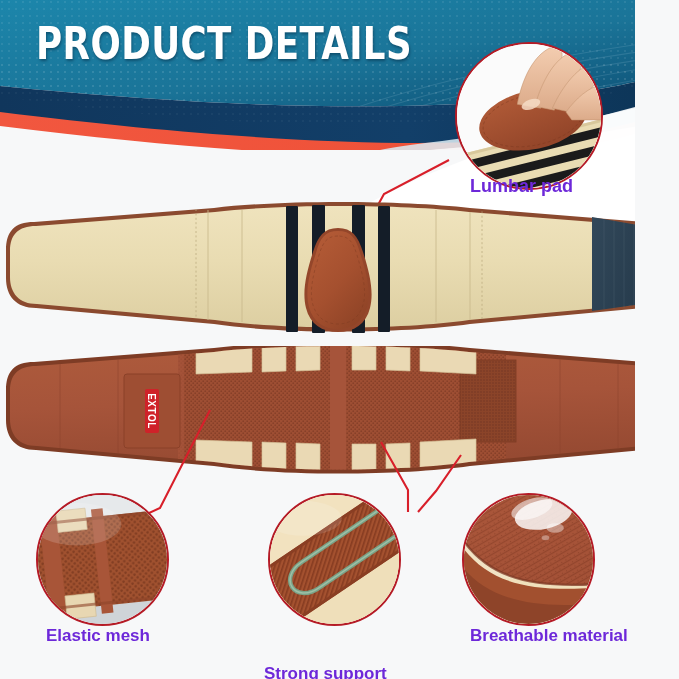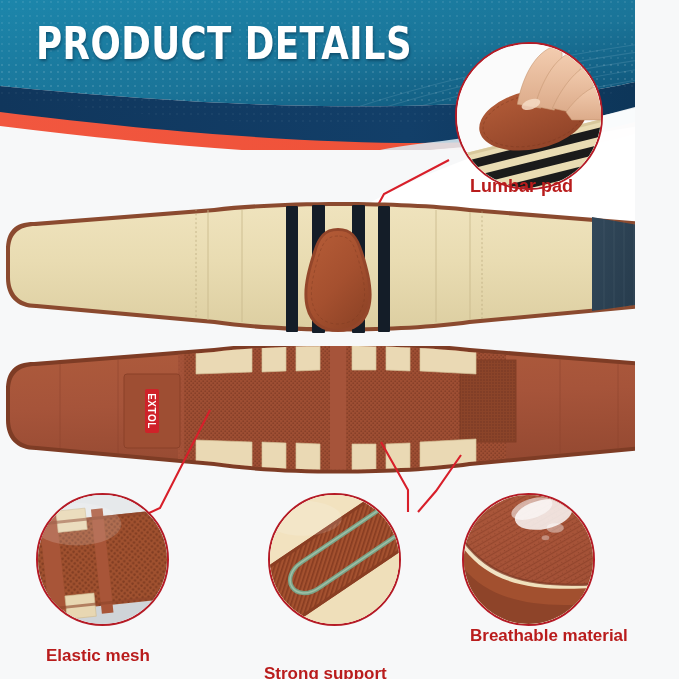--- a/index.html
+++ b/index.html
@@ -20,21 +20,21 @@
     font-family:"Liberation Sans Narrow","DejaVu Sans Condensed","Liberation Sans",sans-serif;
     transform:scaleX(0.88);transform-origin:left top;
     text-shadow:1px 2px 3px rgba(3,30,55,.45);
     white-space:nowrap;
   }
 
   
   .callout{position:absolute;border-radius:50%;overflow:hidden;
     border:2.5px solid #b51b26;background:#fff;box-sizing:border-box;}
   .callout .photo{position:absolute;inset:0;}
-  .cap{position:absolute;color:#b91c1c;font-weight:bold;white-space:nowrap;}
+  .cap{position:absolute;color:#6d28d9;font-weight:bold;white-space:nowrap;}
 
   
   .belt-layer{position:absolute;left:0;top:0;}
 
   .leader{position:absolute;left:0;top:0;pointer-events:none;}
 </style>
 </head>
 <body>
 
 <div id="stage">
@@ -309,21 +309,21 @@
           <rect x="24" y="100" width="30" height="24"></rect>
           <rect x="-16" y="100" width="18" height="22"></rect>
         </g>
         <rect x="-30" y="22" width="200" height="3" fill="#8d4529" opacity="0.6"></rect>
         <rect x="-30" y="110" width="200" height="3" fill="#8d4529" opacity="0.6"></rect>
       </g>
 
       <ellipse cx="40" cy="30" rx="46" ry="22" fill="#ffffff" opacity="0.16"></ellipse>
     </svg>
   </div>
-  <div class="cap" style="left:46px;top:626px;font-size:17px;margin-top:20px;">Elastic mesh</div>
+  <div class="cap" style="left:46px;top:626px;font-size:17px;">Elastic mesh</div>
 
   <div class="callout" style="left:268px;top:493px;width:133px;height:133px;">
     <svg class="photo" viewBox="0 0 133 133" preserveAspectRatio="xMidYMid slice">
       <defs>
         <pattern id="ribs" width="4" height="4" patternUnits="userSpaceOnUse" patternTransform="rotate(52)">
           <rect width="4" height="4" fill="#a4512f"></rect>
           <rect width="1.7" height="4" fill="#83391f" opacity="0.85"></rect>
         </pattern>
       </defs>
       <rect width="133" height="133" fill="#f0dfbb"></rect>

